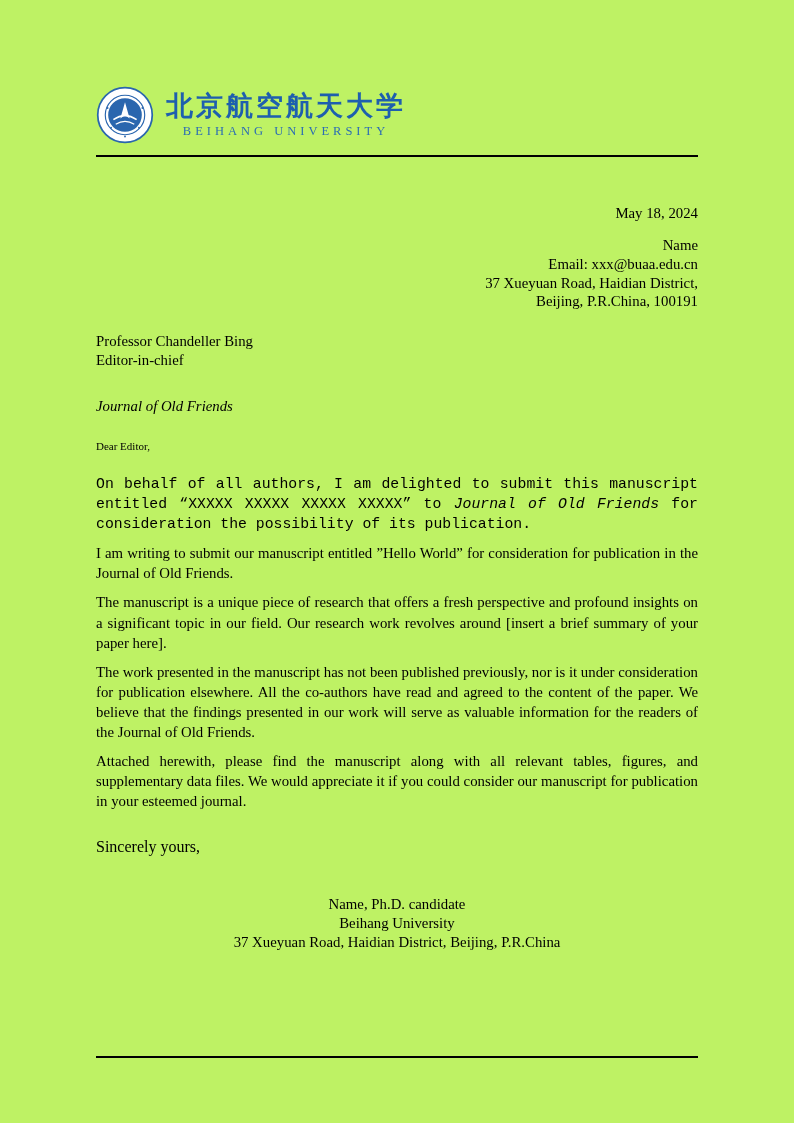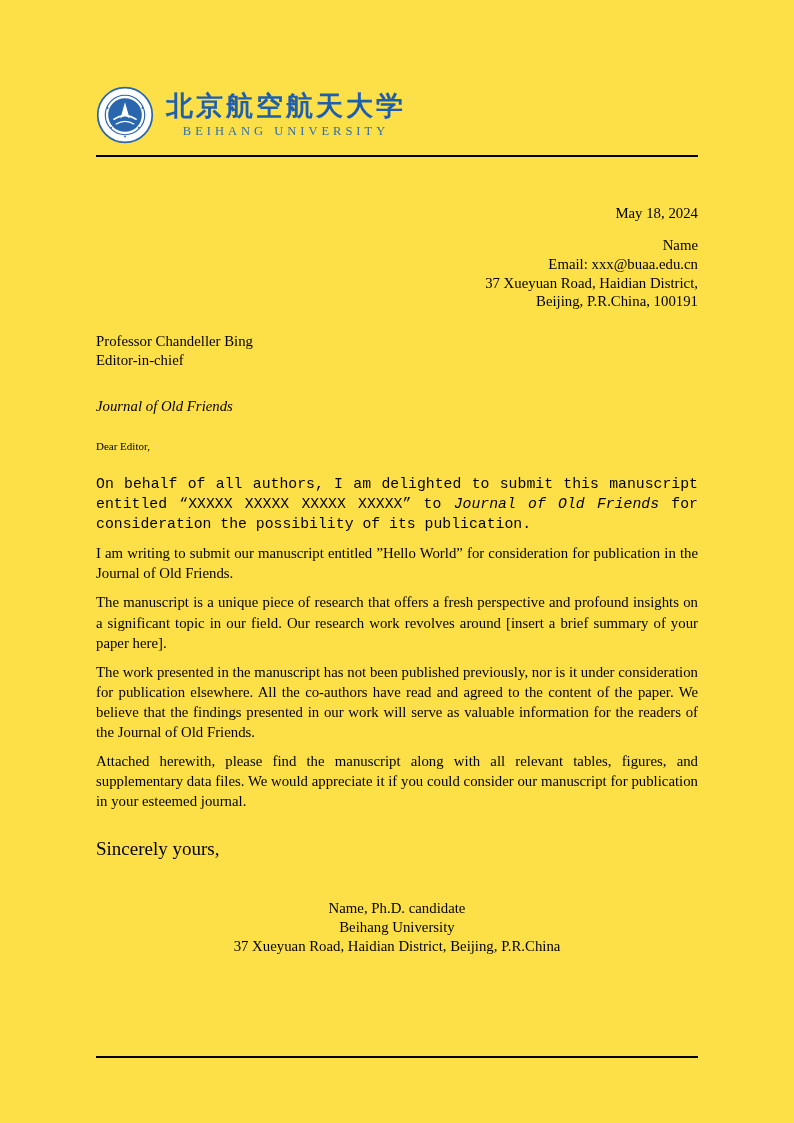--- a/index.html
+++ b/index.html
@@ -2,21 +2,21 @@
 <html><head>
 <meta charset="utf-8">
 <style>
   * { margin: 0; padding: 0; box-sizing: border-box; }
   html, body { background: #ffffff; }
   .page {
     position: relative;
     width: 794px;
     height: 1123px;
     margin: 0 auto;
-    background: #fde047;
+    background: #bef264;
     font-family: "Liberation Serif", serif;
     color: #000000;
     overflow: hidden;
   }
   .inner {
     position: absolute;
     left: 96px;
     top: 0;
     width: 602px;
   }
@@ -85,21 +85,21 @@
   }
   p.para {
     margin-top: 9px;
     font-size: 14.8px;
     line-height: 1.36;
     text-align: justify;
   }
   p.para.first { margin-top: 20px; font-family: Liberation Mono, monospace; }
   .closing {
     margin-top: 24px;
-    font-size: 19px;
+    font-size: 16px;
     line-height: 1.36;
   }
   .signature-block {
     margin-top: 38px;
     font-size: 14.8px;
     line-height: 1.26;
     text-align: center;
   }
   .it { font-style: italic; margin-top: 28px; }
 </style>

